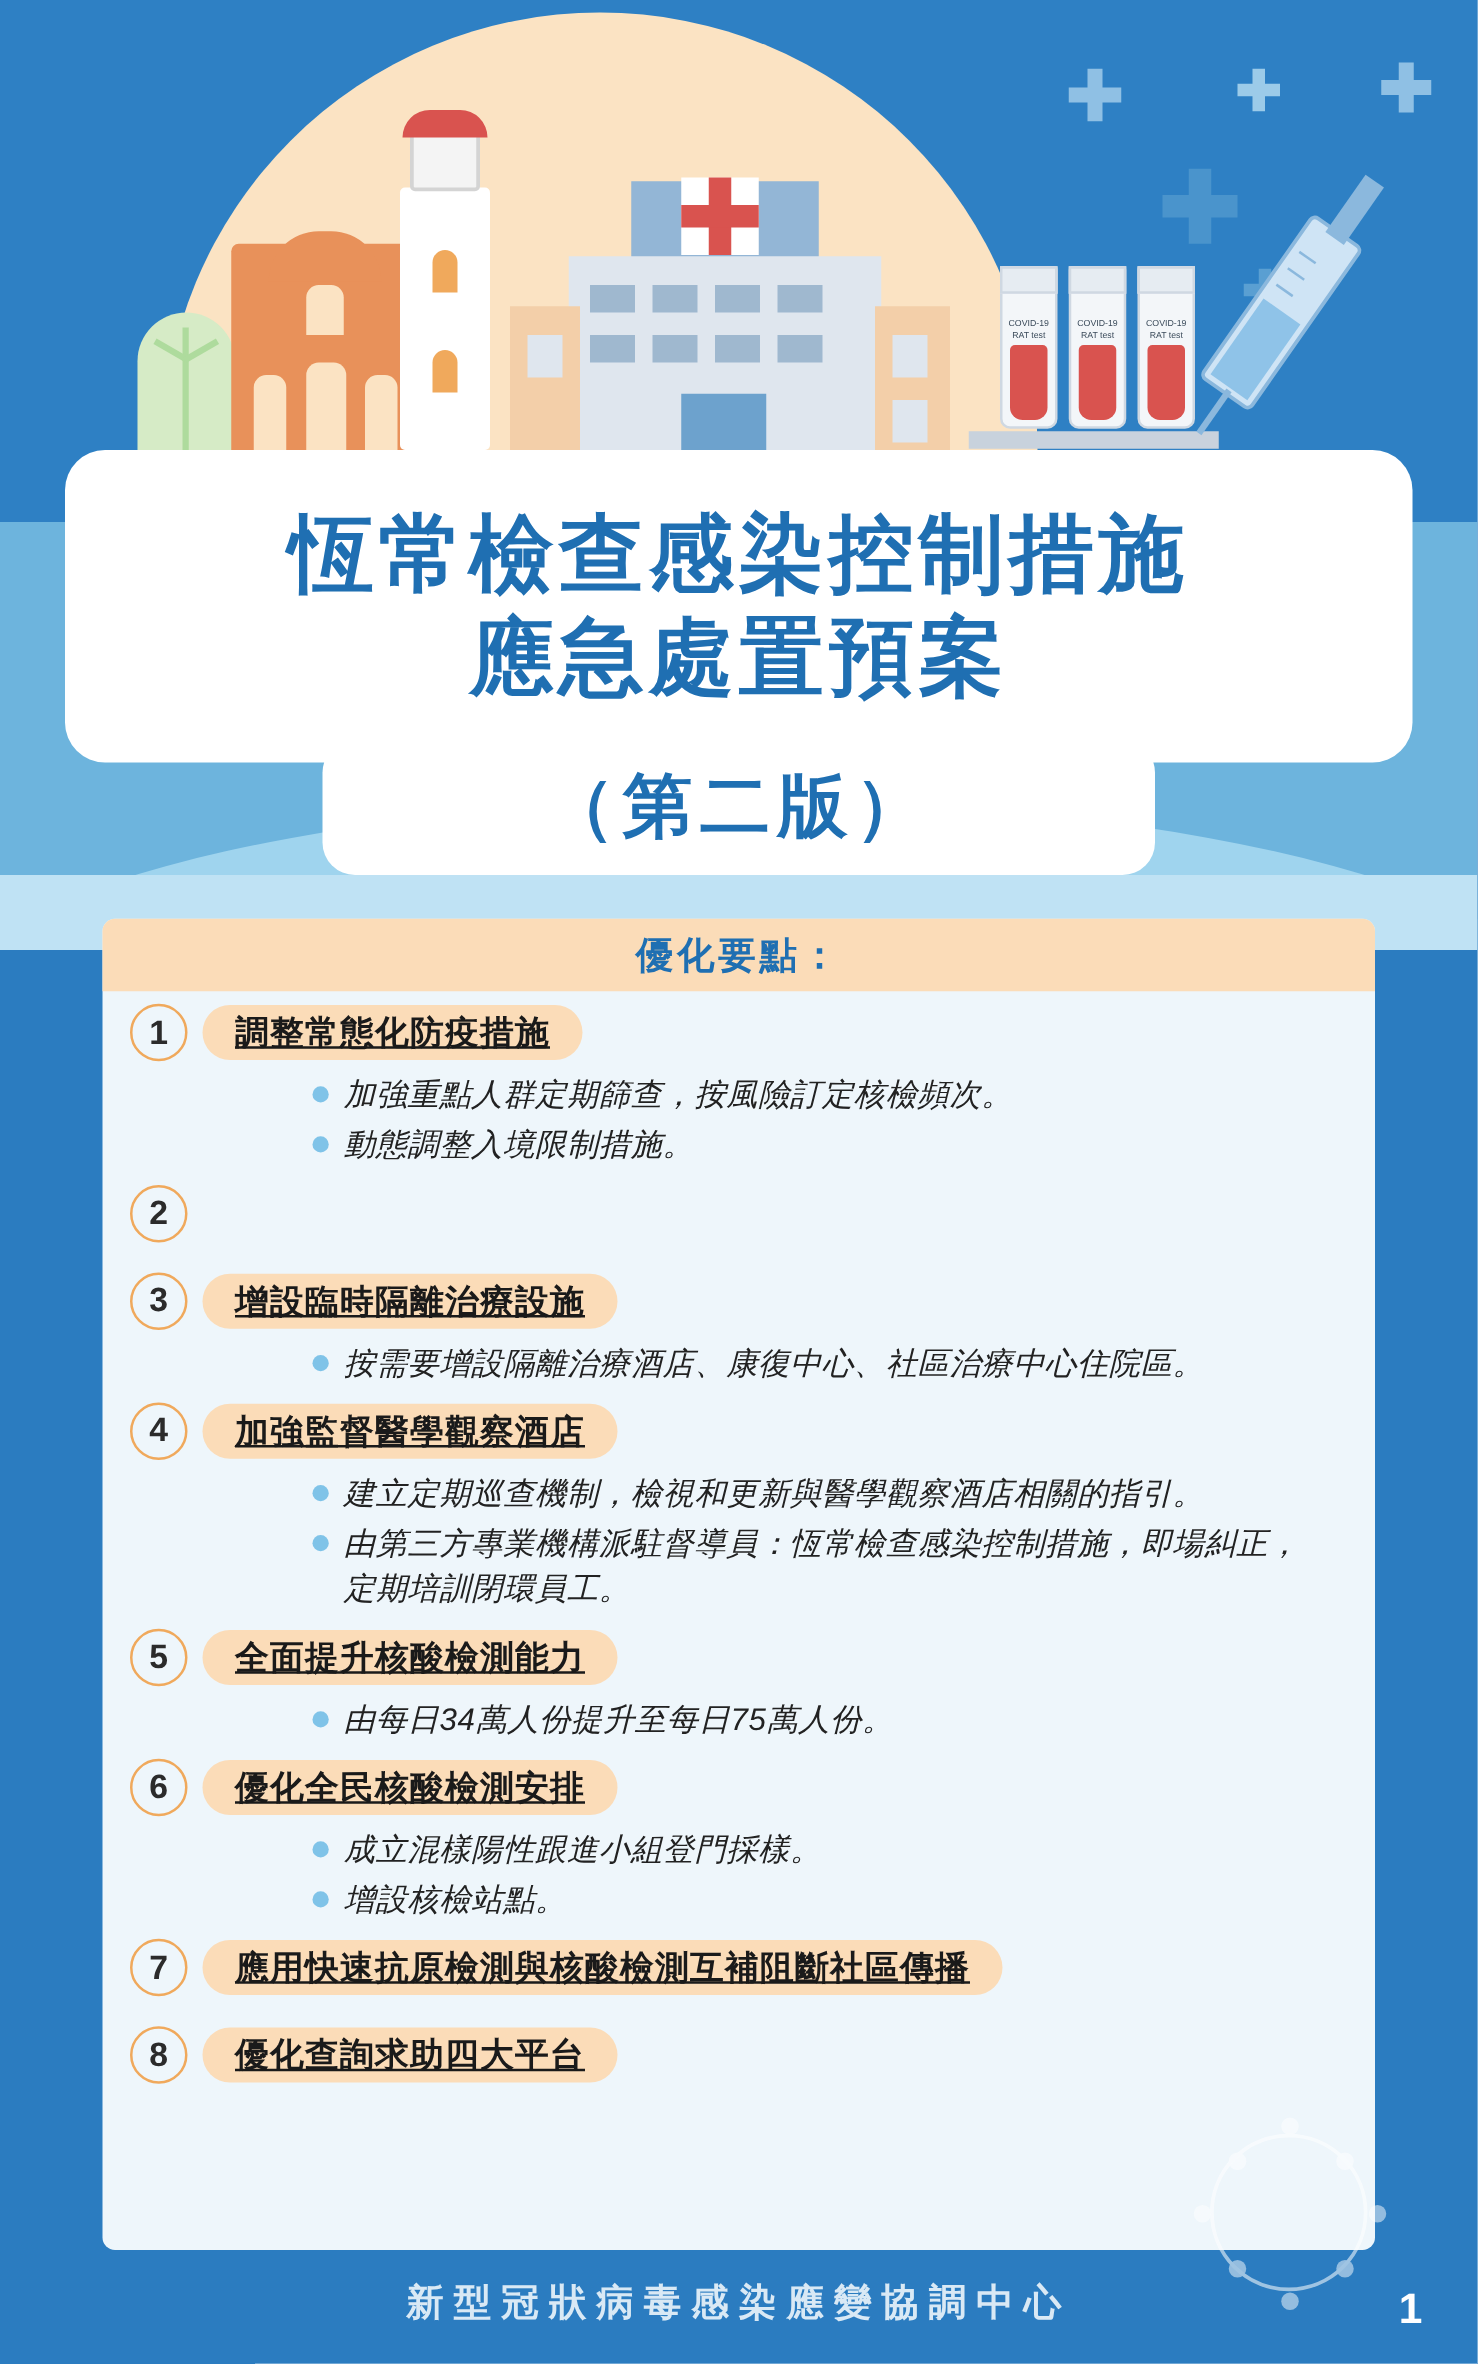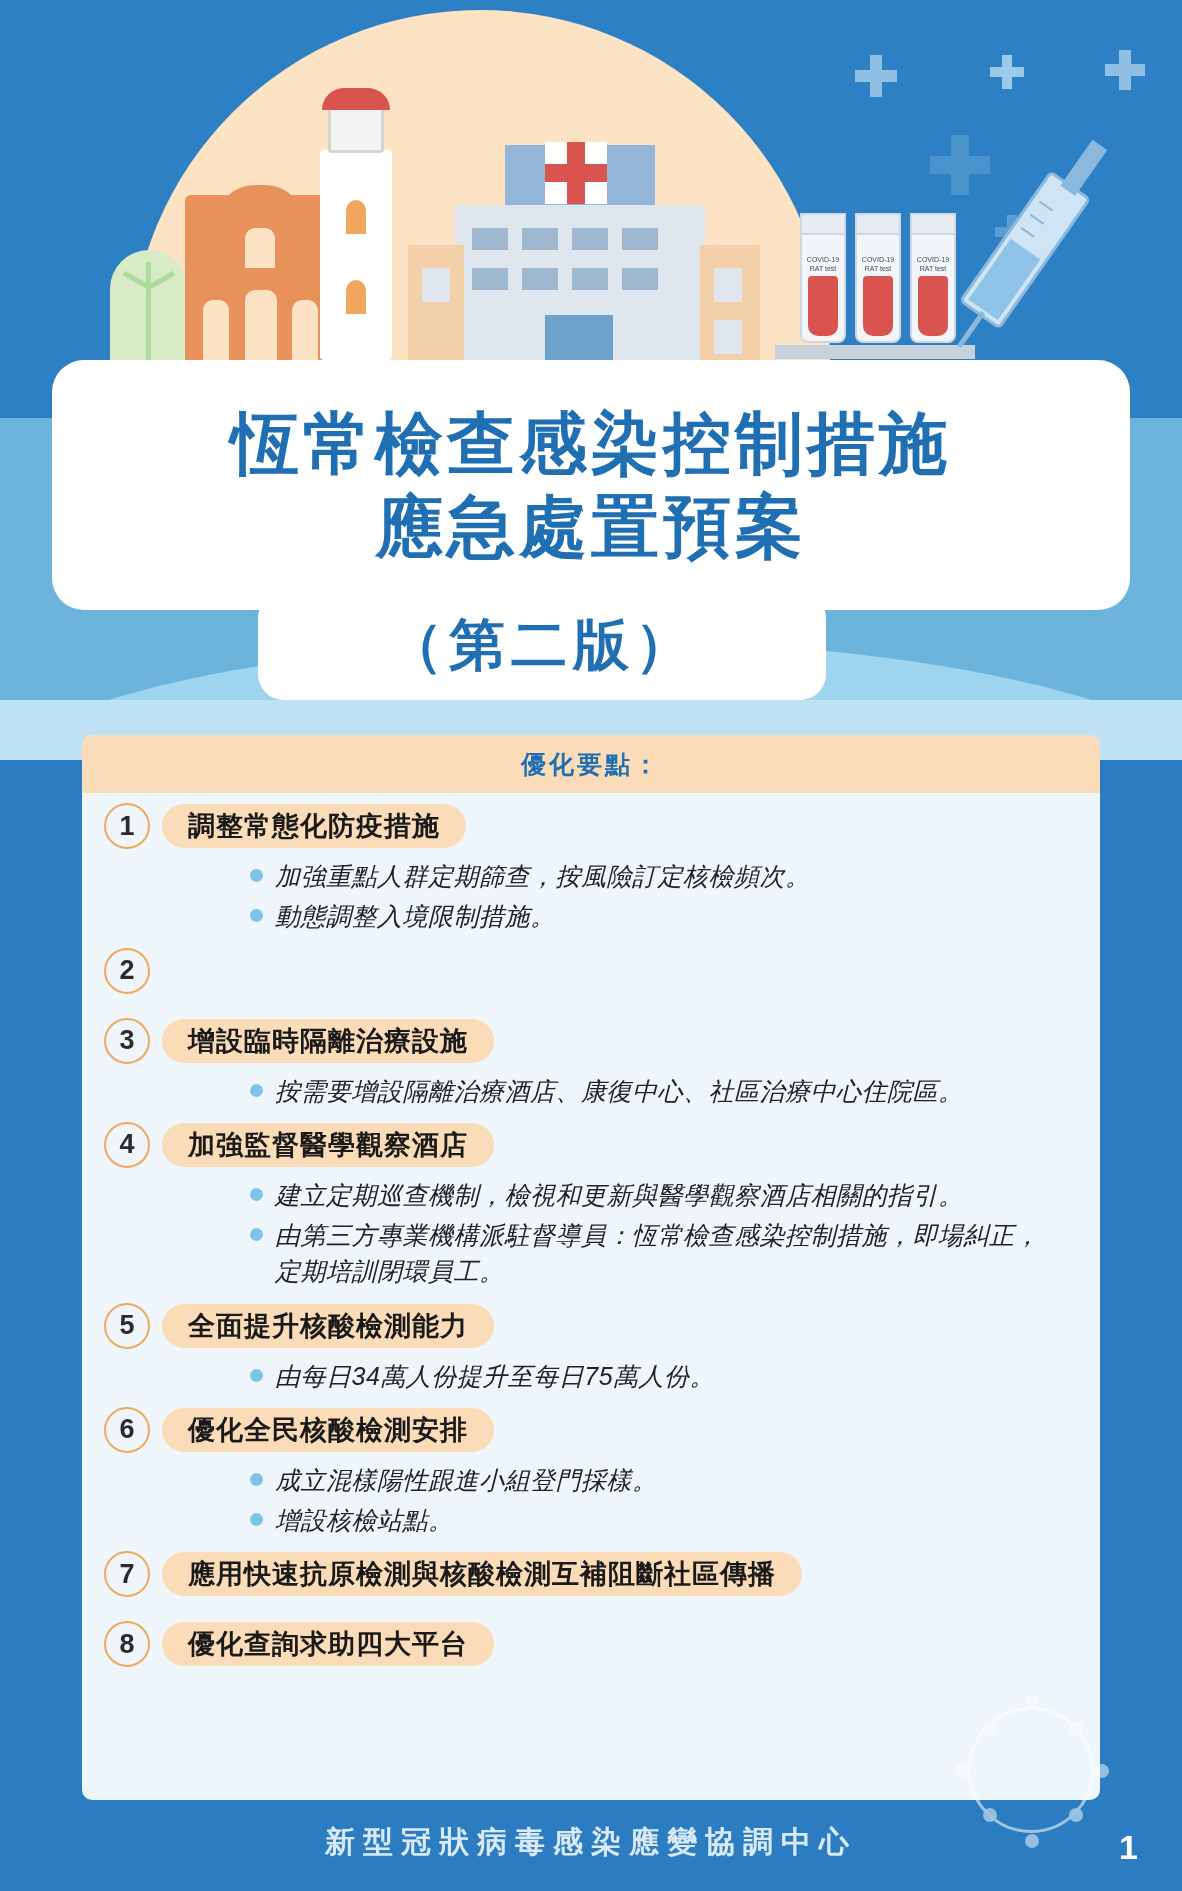--- a/index.html
+++ b/index.html
@@ -110,52 +110,53 @@
   .title-card {
     position: absolute; left: 52px; top: 360px; width: 1078px; height: 250px;
     background: #ffffff; border-radius: 32px;
     display: flex; flex-direction: column; align-items: center; justify-content: center;
   }
   .title-line {
     color: #1f6fb2; font-weight: bold; font-size: 68px; letter-spacing: 4px;
     line-height: 1.22; text-align: center;
   }
   .title-card2 {
-    position: absolute; left: 258px; top: 592px; width: 568px; height: 108px;
+    position: absolute; left: 258px; top: 592px; width: 666px; height: 108px;
     background: #ffffff; border-radius: 26px;
     display: flex; align-items: center; justify-content: center;
   }
   .title-ver { color: #1f6fb2; font-weight: bold; font-size: 56px; letter-spacing: 6px;}
 
   
   .panel {
     position: absolute; left: 82px; top: 735px; width: 1018px; height: 1065px;
     background: #eef6fb; border-radius: 10px;
   }
   .panel-head {
     position: absolute; left: 82px; top: 735px; width: 1018px; height: 58px;
     background: #fbdcb8; border-radius: 10px 10px 0 0;
     display: flex; align-items: center; justify-content: center;
   }
-  .panel-head-text { color: #1f6fb2; font-size: 25px; font-weight: bold; letter-spacing: 3px;}
+  .panel-head-text { color: #1f6fb2; font-size: 30px; font-weight: bold; letter-spacing: 3px;}
 
   .items { position: absolute; left: 82px; top: 800px; width: 1018px; }
   .item { position: relative; margin-bottom: 4px; }
   .item-head { display: flex; align-items: center; height: 52px; }
   .num-circle {
     width: 46px; height: 46px; margin-left: 22px; flex: 0 0 46px;
     border: 2px solid #f0a95c; border-radius: 50%;
     display: flex; align-items: center; justify-content: center;
     color: #2b2b2b; font-size: 27px; font-weight: bold; background: #eef6fb;
   }
   .head-pill {
     margin-left: 12px; height: 44px; background: #fbdcb8;
     border-radius: 22px; display: flex; align-items: center;
     padding: 0 26px; color: #1a1a1a; font-size: 27px; font-weight: bold;
     letter-spacing: 1px;
+    text-decoration: underline;
   }
   .bullets { margin: 6px 0 10px 168px; }
   .bullet { display: flex; align-items: flex-start; margin-bottom: 4px; }
   .dot {
     width: 13px; height: 13px; border-radius: 50%; background: #7fc3e8;
     margin-top: 11px; margin-right: 12px; flex: 0 0 13px;
   }
   .btext { font-size: 25px; color: #222; line-height: 1.45; letter-spacing: 0.5px; font-style: italic;}
 
   

